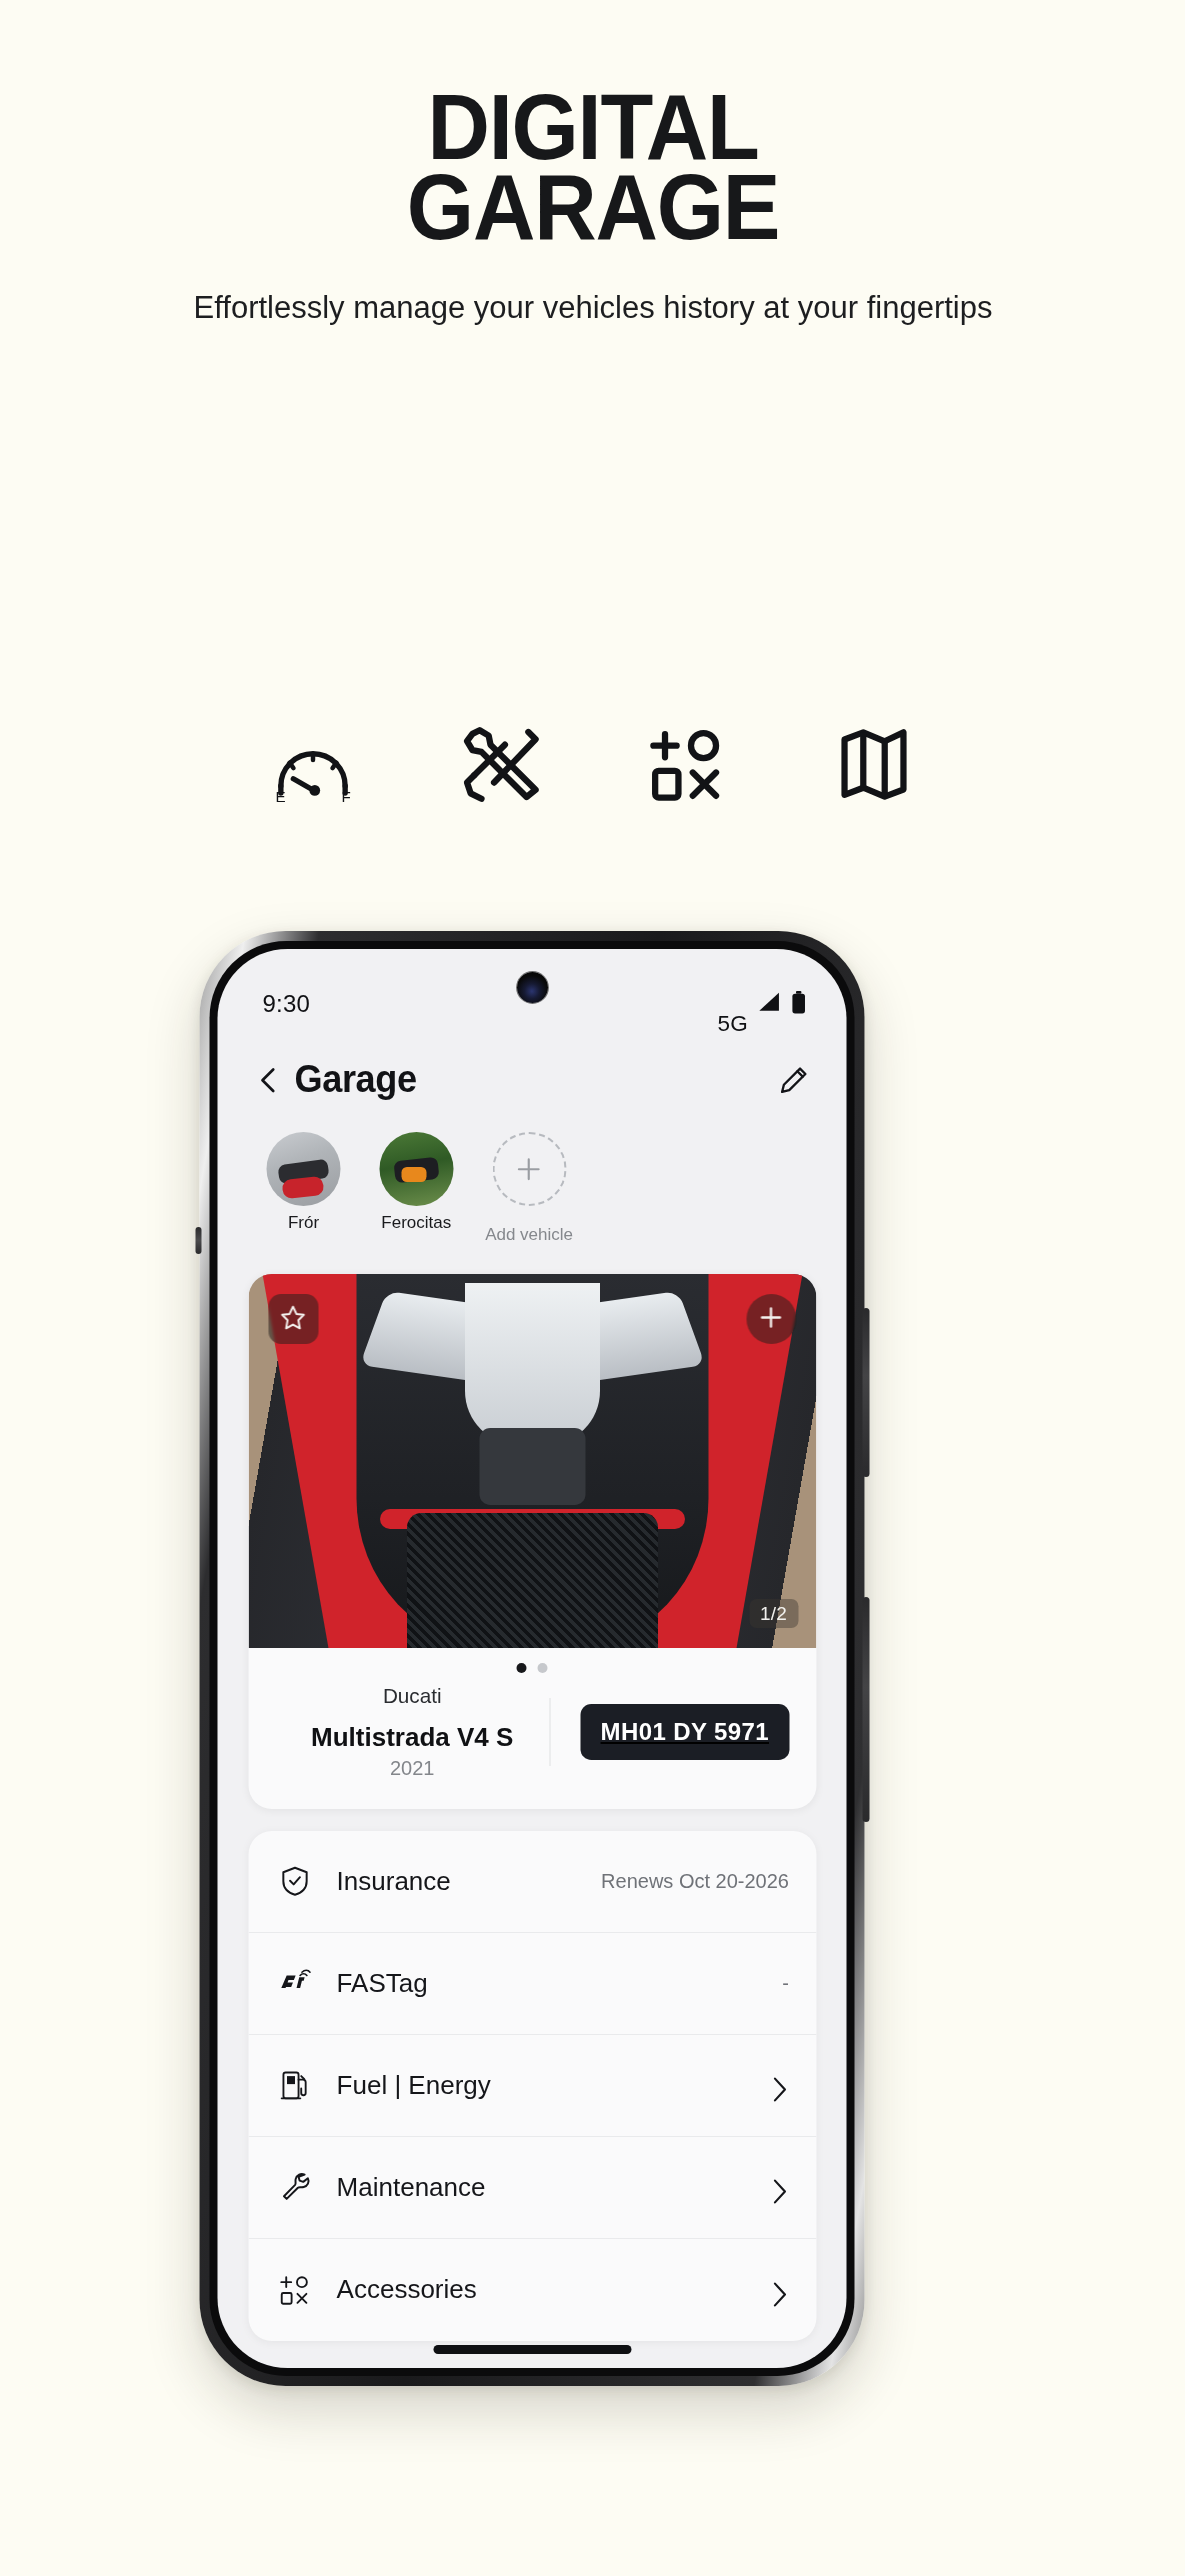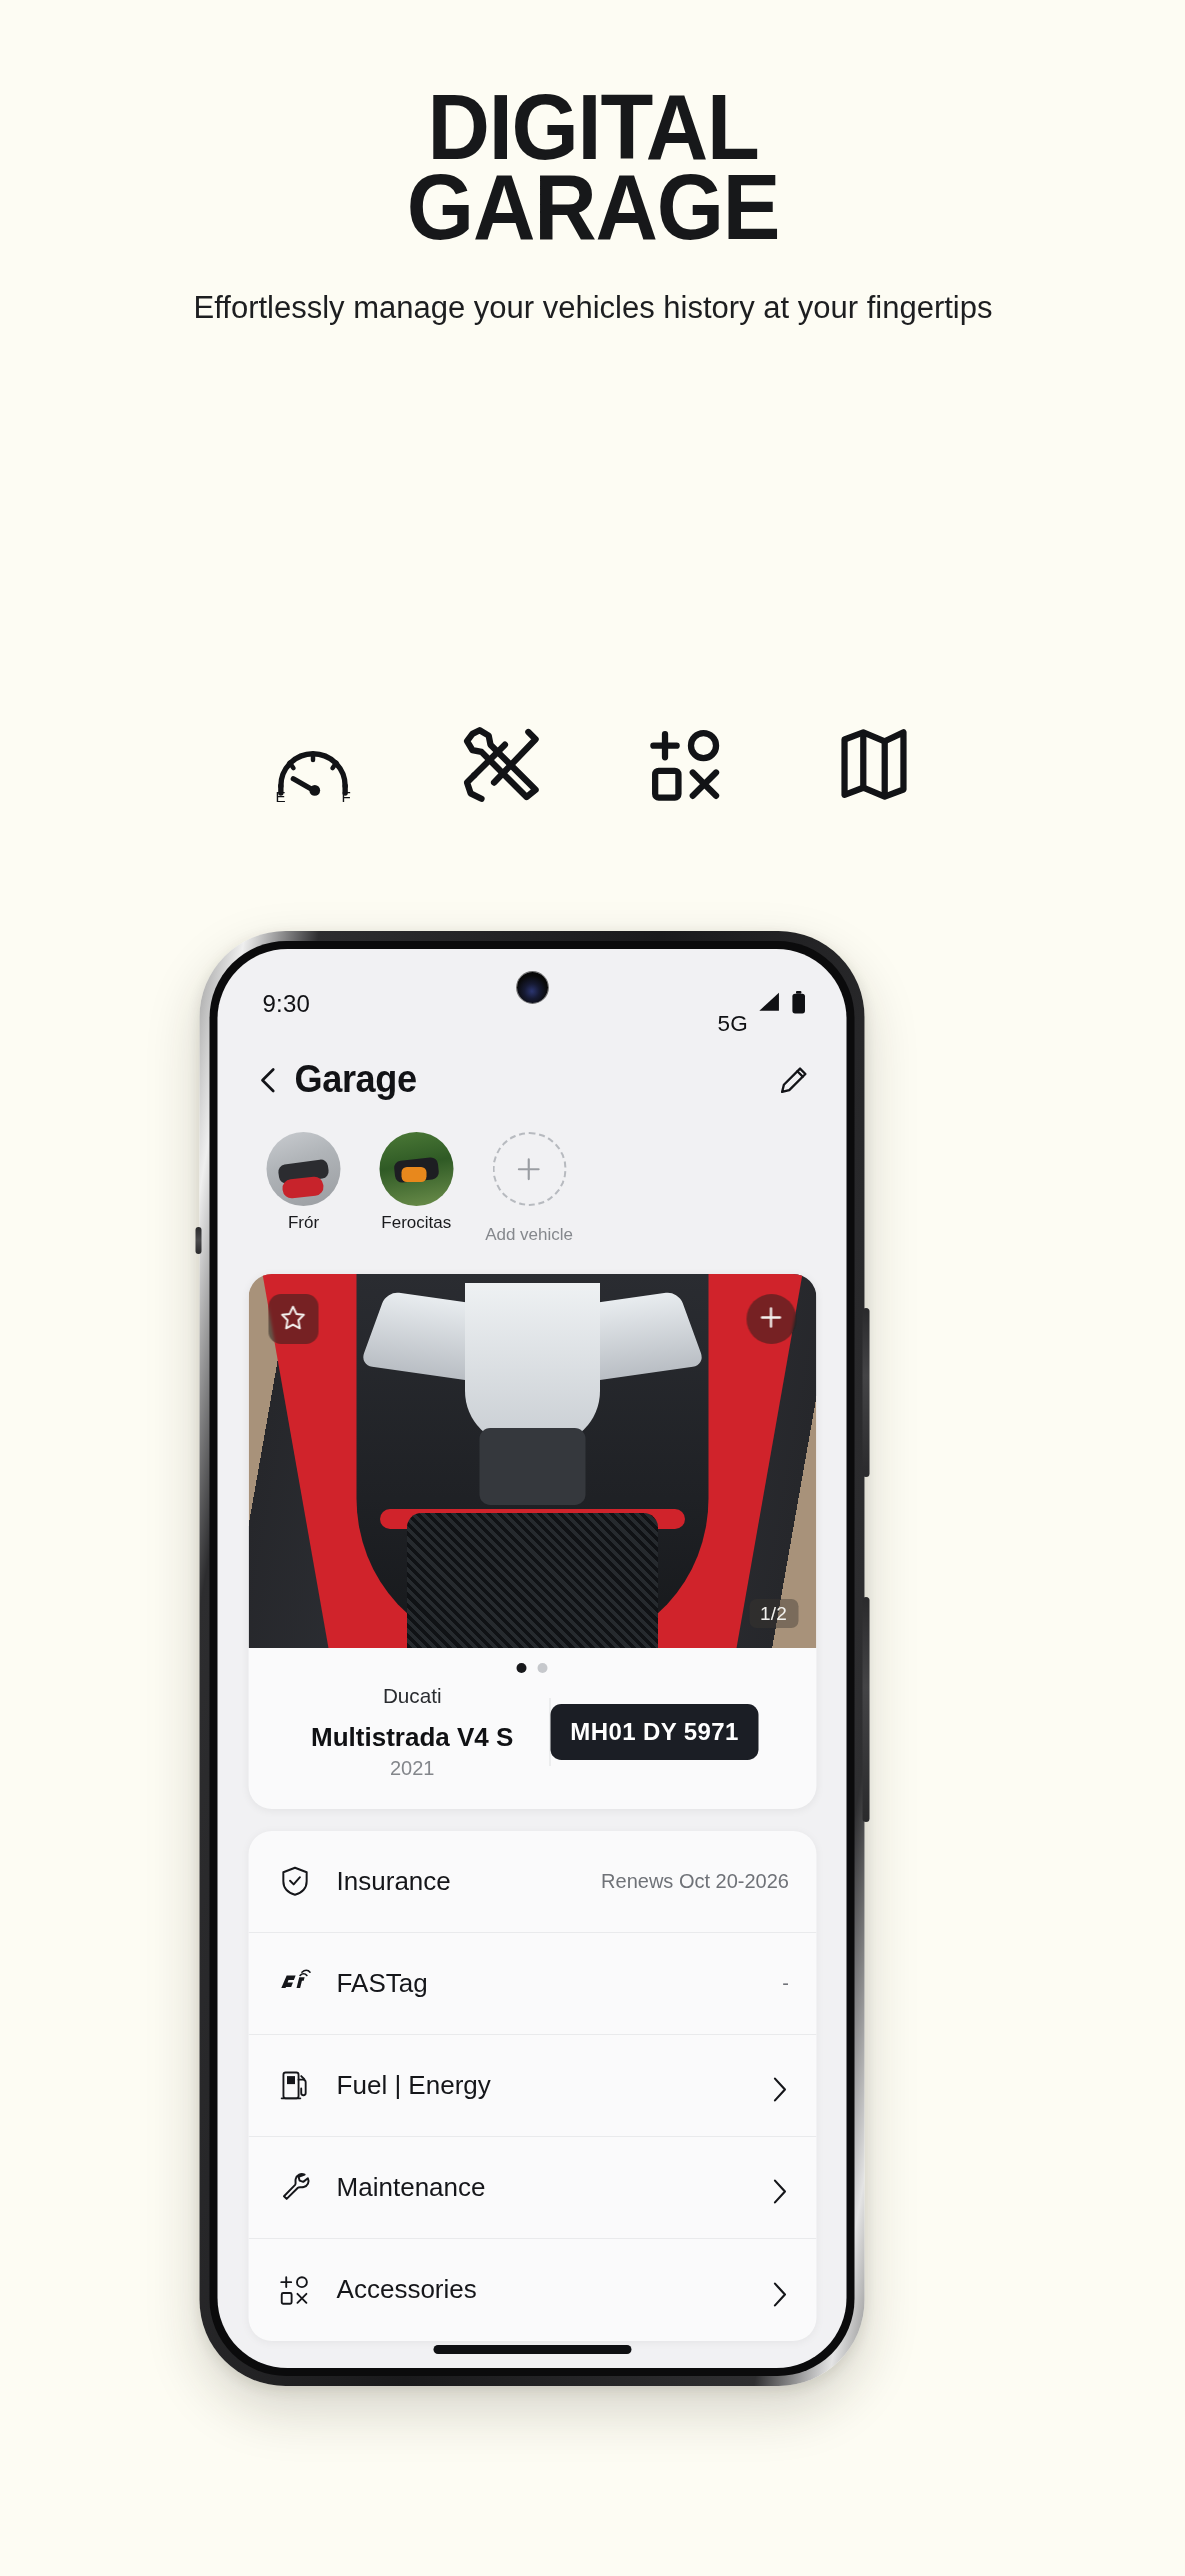--- a/index.html
+++ b/index.html
@@ -205,21 +205,21 @@
   .dots { display: flex; justify-content: center; gap: 10.8px; padding: 14.4px 0 3.6px; }
   .dot { width: 10px; height: 10px; border-radius: 50%; background: #C6C8CC; }
   .dot.on { background: #17181B; }
 
   .vmeta { display: flex; align-items: center; padding: 5.4px 27px 27px 27px; }
   .vmeta-left { flex: 1.15; text-align: center; }
   .vmake { font-size: 20.7px; color: #2A2C30; line-height: 1.35; }
   .vmodel { font-size: 26px; font-weight: 700; color: #101114; line-height: 1.3; margin-top: 12px; }
   .vyear { font-size: 20px; color: #83868B; line-height: 1.35; }
   .vdivider { width: 0.9px; height: 68px; background: #DEDFE2; }
-  .vmeta-right { flex: 1; display: flex; justify-content: flex-start; }
+  .vmeta-right { flex: 1; display: flex; justify-content: flex-end; text-decoration: underline; }
   .plate {
     background: #1B1E25; color: #FFFFFF; font-size: 24px; font-weight: 700;
     padding: 14.4px 20px; border-radius: 10.8px; letter-spacing: 0.4px;
   }
 
   
   .slist {
     margin: 21.6px 30.5px 0 30.5px; border-radius: 23.4px; background: #FAFAFB;
     overflow: hidden; box-shadow: 0 1.8px 9px rgba(20,20,25,0.05);
   }

